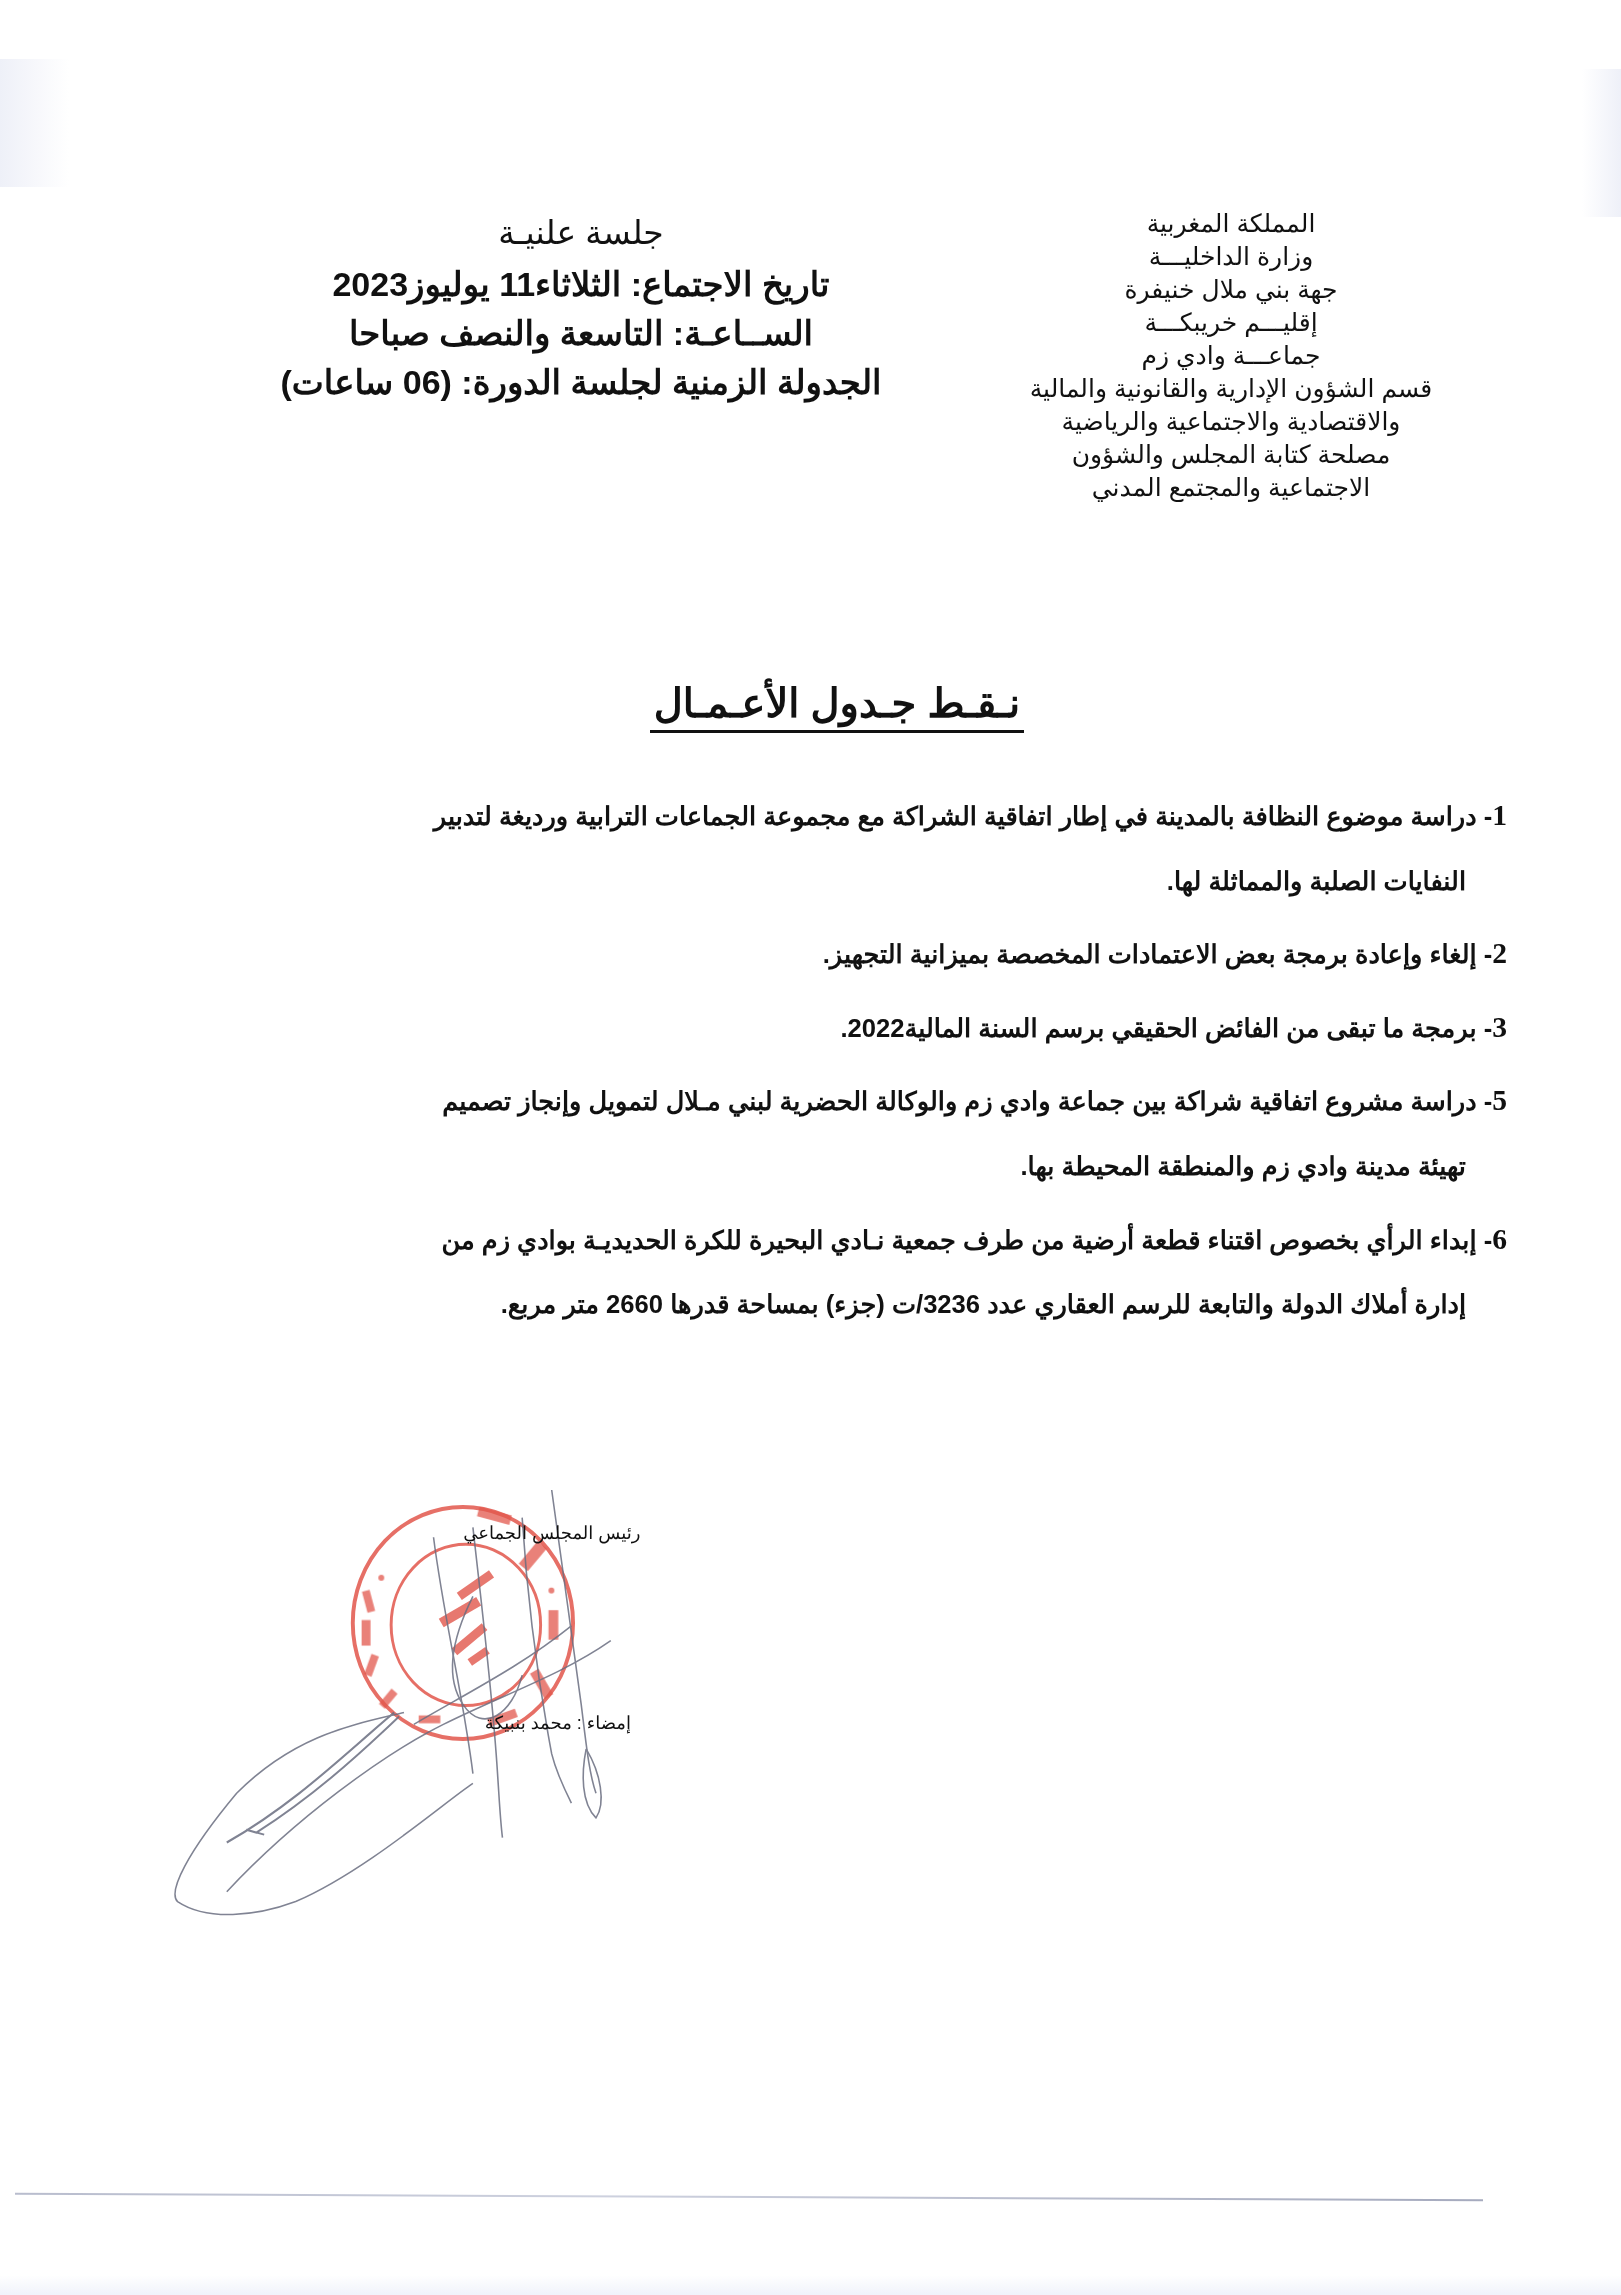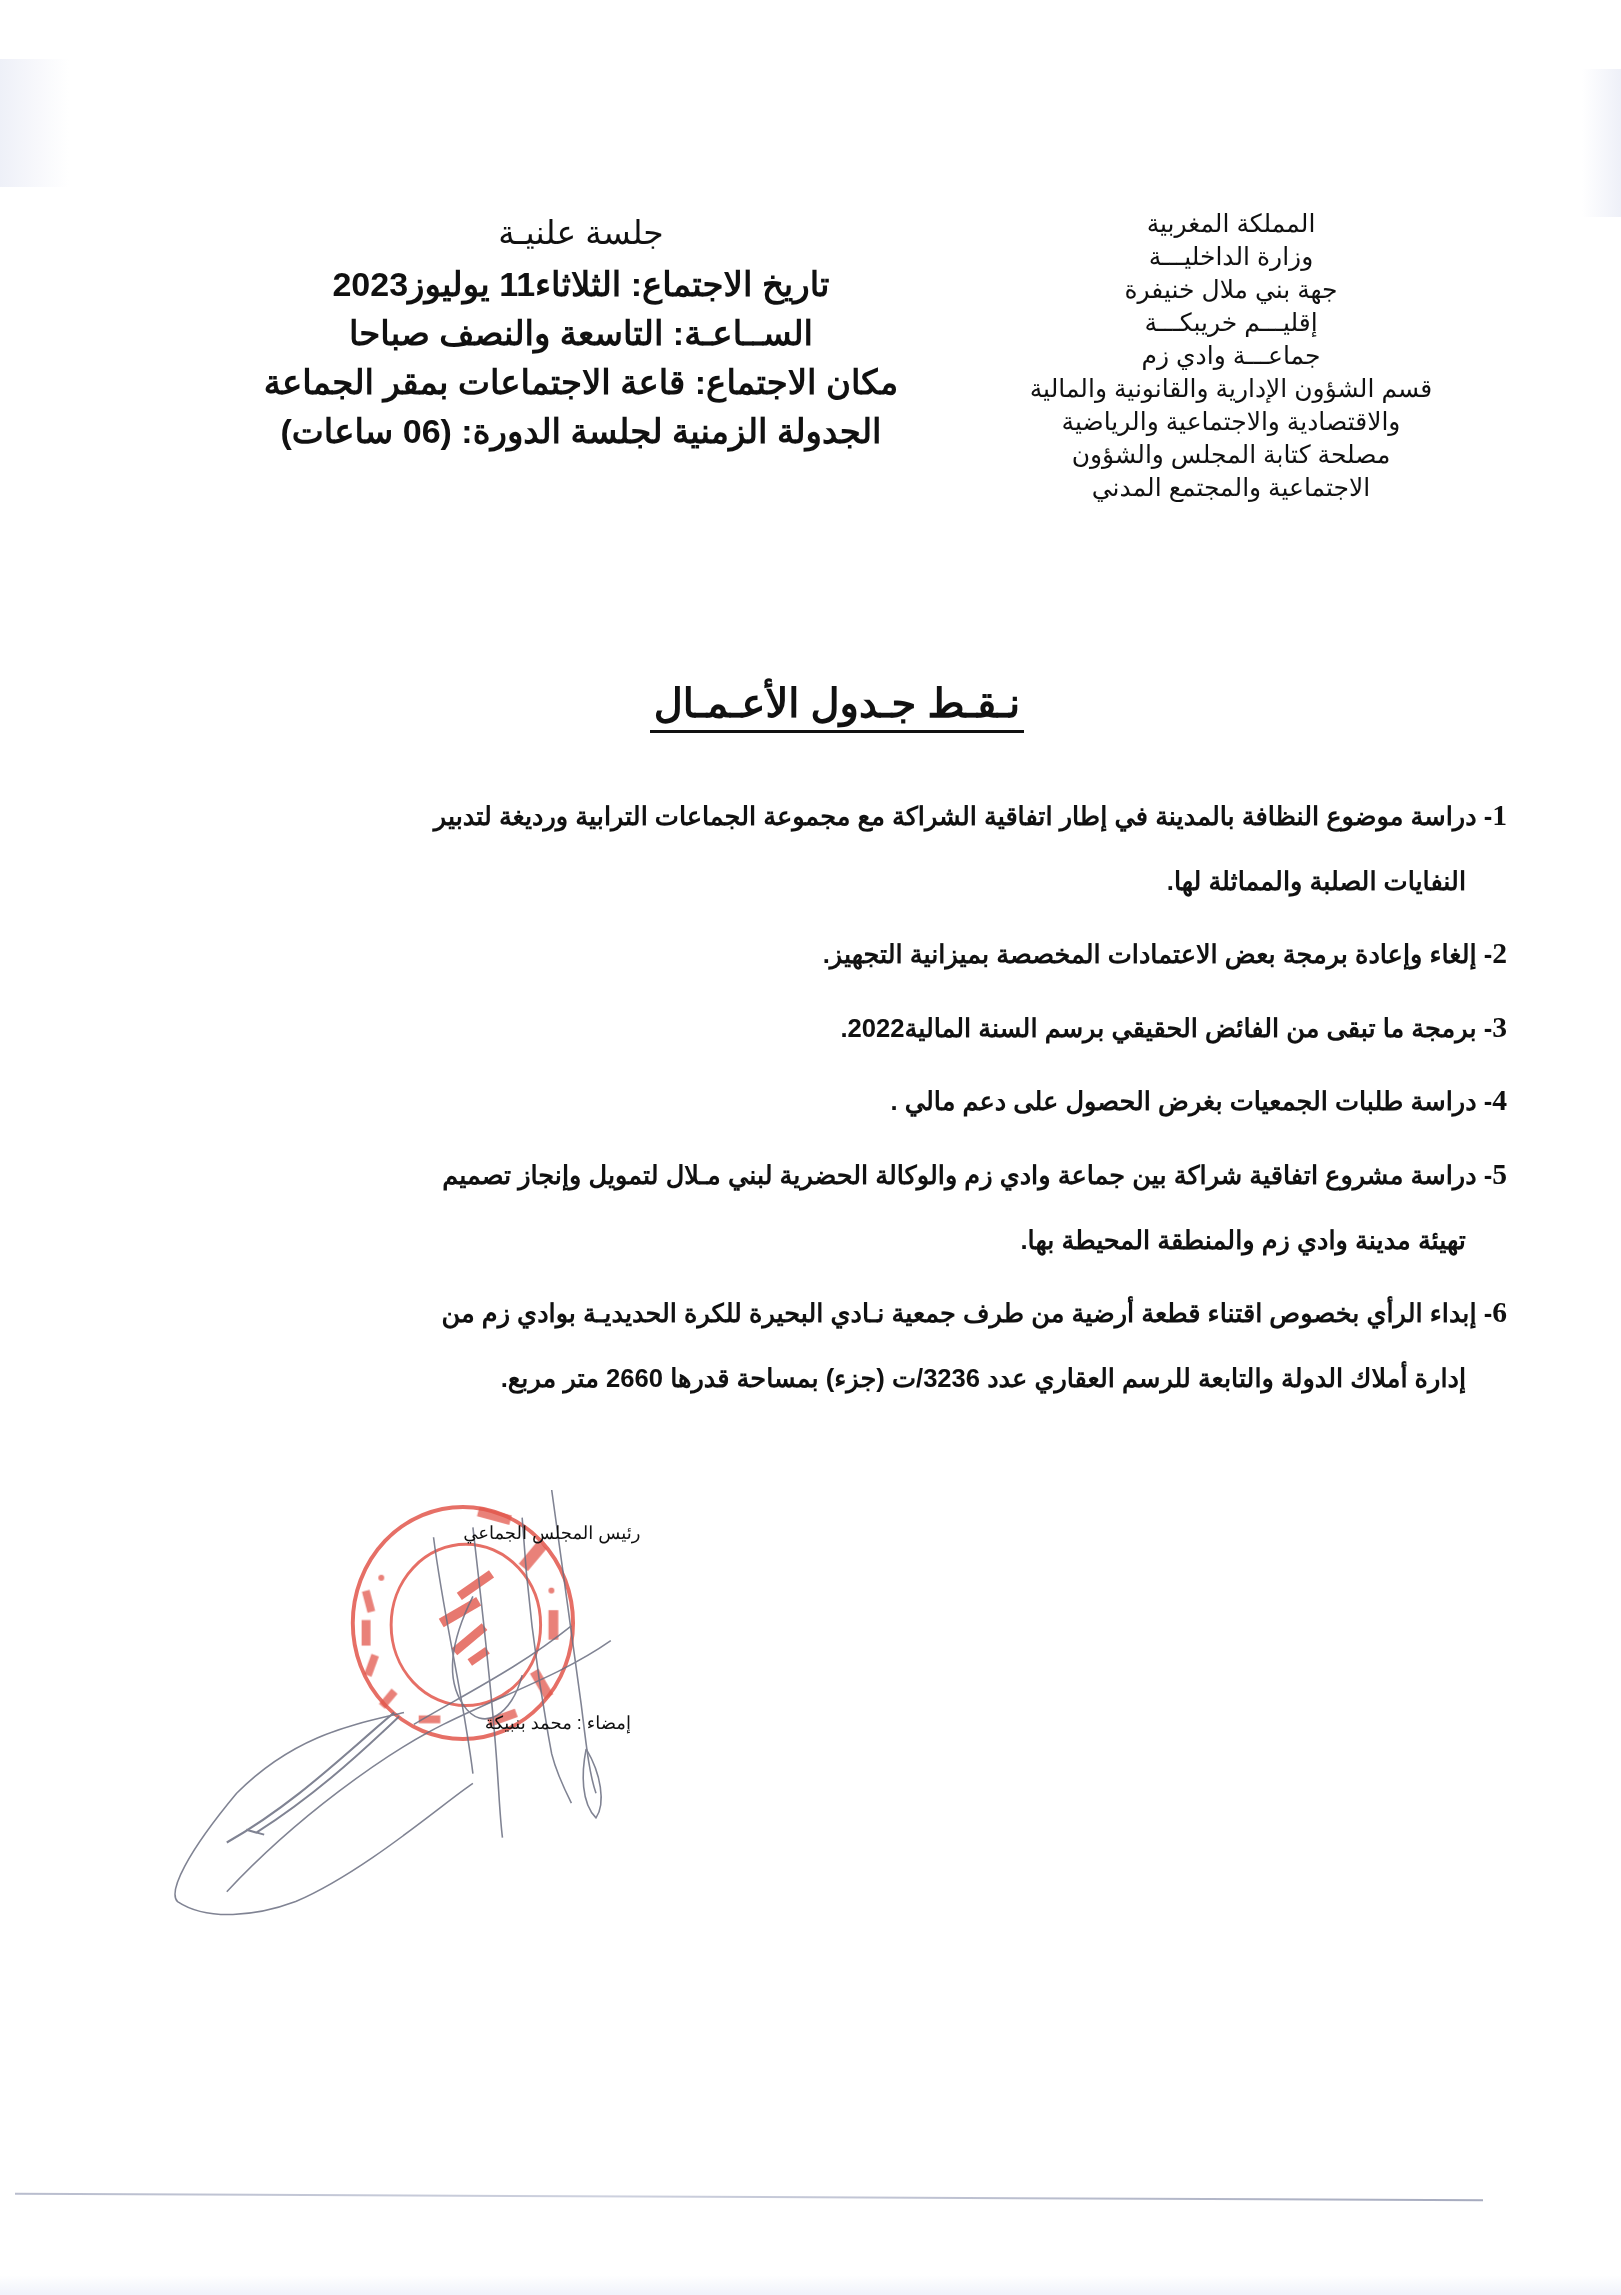--- a/index.html
+++ b/index.html
@@ -207,24 +207,20 @@
     <div class="session-kind">جلسة علنيـة</div>
     <div class="session-row">
       <span>تاريخ الاجتماع:</span>
       <span>الثلاثاء11 يوليوز2023</span>
     </div>
     <div class="session-row">
       <span>الســاعـة:</span>
       <span>التاسعة  والنصف صباحا</span>
     </div>
     <div class="session-row">
-      <span>مكان الاجتماع:</span>
-      <span>قاعة الاجتماعات بمقر الجماعة</span>
-    </div>
-    <div class="session-row">
       <span>الجدولة الزمنية لجلسة الدورة:</span>
       <span>(06 ساعات)</span>
     </div>
   </div>
 
   <div class="agenda-title">
     <span>نـقـط جـدول الأعـمـال</span>
   </div>
 
   <div class="agenda">
@@ -235,25 +231,20 @@
       <span class="cont text-line">النفايات الصلبة والمماثلة لها.</span>
     </div>
     <div class="agenda-item item-2">
       <div class="text-line">
         <span class="num">2</span><span>-  إلغاء وإعادة برمجة بعض الاعتمادات المخصصة بميزانية التجهيز.</span>
       </div>
     </div>
     <div class="agenda-item item-3">
       <div class="text-line">
         <span class="num">3</span><span>-  برمجة ما تبقى من الفائض الحقيقي برسم السنة المالية2022.</span>
-      </div>
-    </div>
-    <div class="agenda-item item-4">
-      <div class="text-line">
-        <span class="num">4</span><span>- دراسة طلبات الجمعيات بغرض الحصول على دعم مالي .</span>
       </div>
     </div>
     <div class="agenda-item item-5">
       <div class="text-line">
         <span class="num">5</span><span>- دراسة مشروع اتفاقية شراكة بين جماعة وادي زم والوكالة الحضرية لبني مـلال لتمويل وإنجاز تصميم</span>
       </div>
       <span class="cont text-line">تهيئة مدينة وادي زم والمنطقة المحيطة بها.</span>
     </div>
     <div class="agenda-item item-6">
       <div class="text-line">

